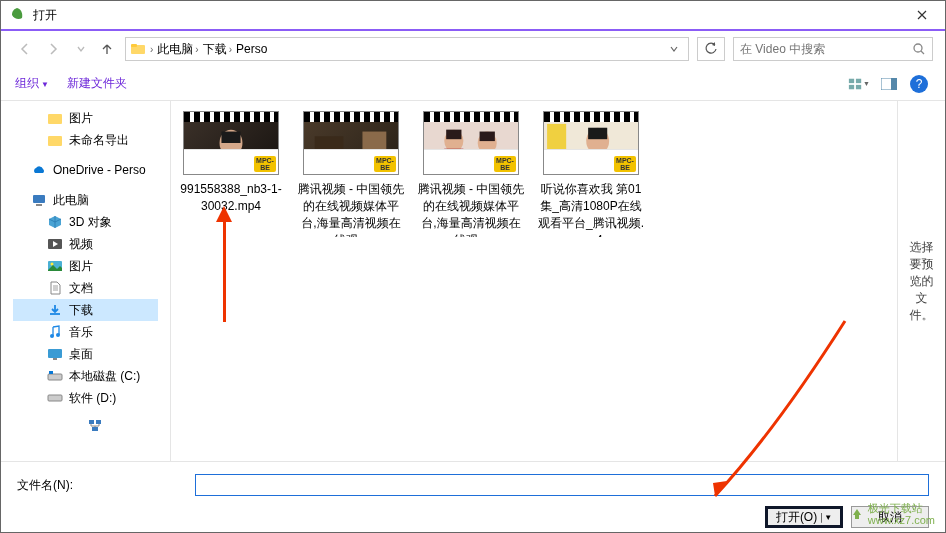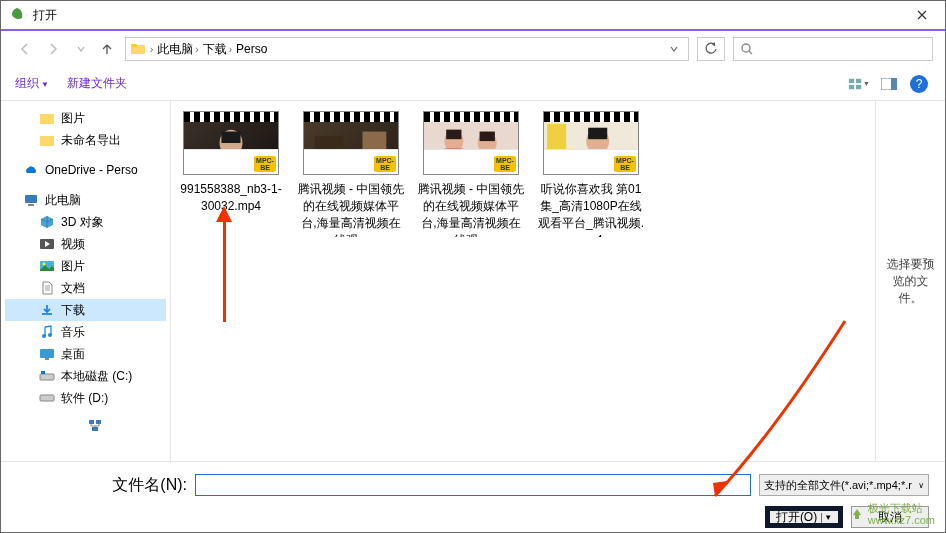--- a/index.html
+++ b/index.html
@@ -27,49 +27,49 @@
 
 .toolbar { height:34px; border-bottom:1px solid #e5e5e5; display:flex; align-items:center; padding:0 14px; font-size:12px; background:#fff; }
 .toolbar .link { color:#6d28d9; margin-right:18px; cursor:pointer; }
 .toolbar .link .drop { font-size:8px; margin-left:2px; }
 .toolbar .spacer { flex:1; }
 .toolbar .tool { width:24px; height:24px; display:flex; align-items:center; justify-content:center; margin-left:6px; border:1px solid transparent; color:#444; }
 .helpcircle { width:18px; height:18px; border-radius:50%; background:#1e6fd9; color:#fff; display:flex; align-items:center; justify-content:center; font-size:12px; }
 
 
 .main { display:flex; height:360px; }
-.sidebar { width:170px; border-right:1px solid #e5e5e5; overflow:hidden; padding:6px 4px; font-size:12px; position:relative; }
+.sidebar { width:170px; border-right:1px solid #e5e5e5; overflow:hidden; padding:6px 12px; font-size:12px; position:relative; }
 .treeitem { display:flex; align-items:center; height:22px; padding-left:32px; gap:6px; cursor:default; }
 .treeitem.indent2 { padding-left:34px; }
 .treeitem.selected { background:#cce8ff; }
 .treeitem .ticon { width:16px; height:16px; display:flex; align-items:center; justify-content:center; flex-shrink:0; }
 .treeitem .label { white-space:nowrap; overflow:hidden; text-overflow:ellipsis; }
 .blank { height:8px; }
 
 .content { flex:1; padding:10px 6px; display:flex; gap:12px; align-items:flex-start; position:relative; }
 .fileitem { width:108px; text-align:center; font-size:12px; }
 .thumb { width:96px; height:64px; margin:0 auto 6px; background:#222; position:relative; border:1px solid #888; }
 .filmstrip { position:absolute; left:0; right:0; height:10px; background:repeating-linear-gradient(to right,#000 0 6px,#fff 6px 10px); }
 .filmstrip.top { top:0; } .filmstrip.bottom { bottom:0; }
 .thumbimg { position:absolute; top:10px; bottom:10px; left:0; right:0; }
 .badge { position:absolute; bottom:2px; right:2px; width:22px; height:16px; background:#f2c200; border-radius:2px; font-size:7px; color:#333; display:flex; align-items:center; justify-content:center; font-weight:bold; }
 .filename { line-height:17px; word-break:break-all; max-height:56px; overflow:hidden; }
 
-.preview { width:70px; border-left:1px solid #e5e5e5; display:flex; align-items:center; justify-content:center; font-size:12px; color:#444; text-align:center; padding:0 6px; }
+.preview { width:48px; border-left:1px solid #e5e5e5; display:flex; align-items:center; justify-content:center; font-size:12px; color:#444; text-align:center; padding:0 6px; }
 
 
 .bottom { border-top:1px solid #e5e5e5; background:#fff; padding:12px 16px; }
 .filerow { display:flex; align-items:center; gap:8px; margin-bottom:10px; }
-.filerow .lbl { font-size:16px; width:170px; text-align:right; }
+.filerow .lbl { font-size:12px; width:170px; }
 .filerow input { flex:1; height:22px; border:1px solid #1e6fd9; outline:none; padding:0 4px; font-size:12px; }
 .filter { width:170px; height:22px; border:1px solid #aaa; font-size:11px; display:flex; align-items:center; padding:0 4px; background:#eee; }
 .filter .dd { margin-left:auto; font-size:8px; }
 .btnrow { display:flex; justify-content:flex-end; gap:8px; }
 .btn { min-width:78px; height:22px; border:1px solid #999; background:#eee; font-size:12px; display:flex; align-items:center; justify-content:center; cursor:pointer; }
-.btn.primary { border:5px solid #0f172a; }
+.btn.primary { border:3px solid #0f172a; }
 .btn .dd { font-size:8px; margin-left:2px; }
 
 
 .redarrow { position:absolute; pointer-events:none; }
 .ra1 { left:215px; top:205px; }
 .ra2 { right:70px; top:310px; }
 .arrowhead1 { width:0; height:0; border-left:8px solid transparent; border-right:8px solid transparent; border-bottom:16px solid #e30; margin:0 auto; }
 .arrowtail1 { width:3px; height:100px; background:#e30; margin:0 auto; }
 
 
@@ -134,20 +134,21 @@
         </svg>
       </div>
   </div>
   <div class="refresh">
       <svg width="14" height="14" viewBox="0 0 14 14">
         <path d="M11 3 A5 5 0 1 0 12 7" stroke="#555" fill="none" stroke-width="1.2"></path>
         <path d="M11 0 L11 4 L8 3 Z" fill="#555"></path>
       </svg>
     </div>
   <div class="searchbox">
+    <input placeholder="在 Video 中搜索" style="">
     <svg width="14" height="14" viewBox="0 0 14 14">
         <circle cx="6" cy="6" r="4" stroke="#888" fill="none" stroke-width="1.3"></circle>
         <path d="M9 9 L12 12" stroke="#888" stroke-width="1.3"></path>
       </svg>
   </div>
 </div>
 
 <div class="toolbar">
   <span class="link"><span>组织</span><span class="drop">▼</span></span>
   <span class="link">新建文件夹</span>
@@ -372,24 +373,20 @@
 
   <div class="preview">
     <span>选择要预览的文件。</span>
   </div>
 </div>
 
 <div class="bottom">
   <div class="filerow">
     <span class="lbl">文件名(N):</span>
     <input value="" style="">
-    <div class="filter">
-        <span style="overflow:hidden;white-space:nowrap;">支持的全部文件(*.avi;*.mp4;*.r</span>
-        <span class="dd">∨</span>
-      </div>
   </div>
   <div class="btnrow">
     <div class="btn primary">
         <span>打开(O)</span>
         <span class="dd">│▼</span>
       </div>
     <div class="btn">取消</div>
   </div>
 </div>
 

